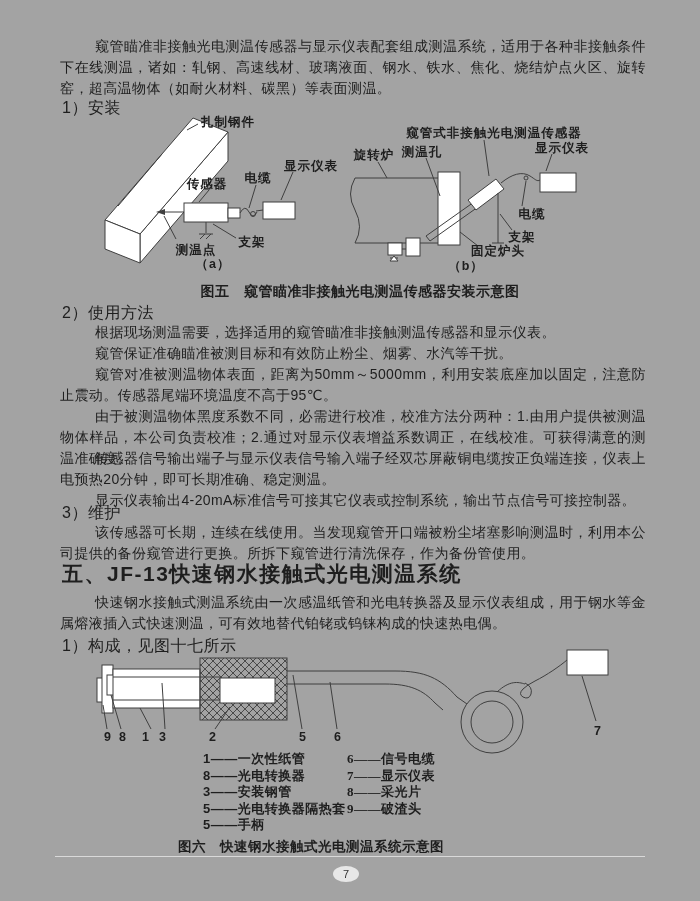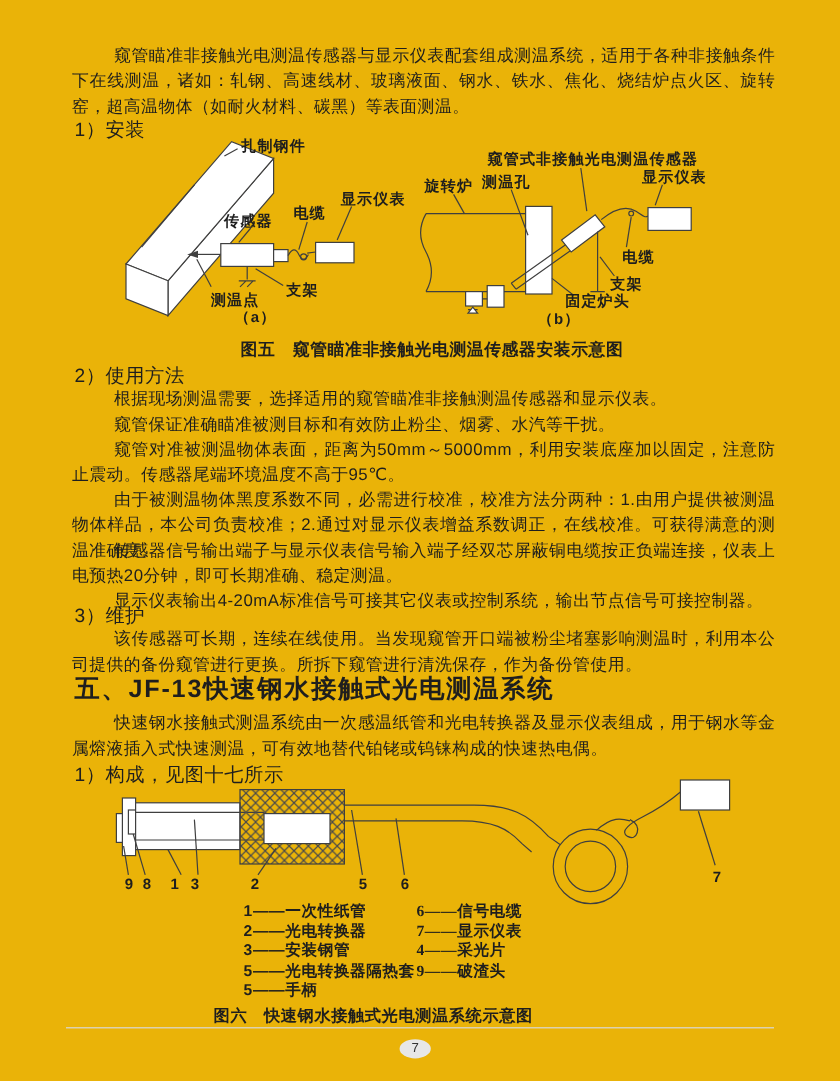--- a/index.html
+++ b/index.html
@@ -1,17 +1,17 @@
 <!DOCTYPE html>
 <html><head>
 <meta charset="utf-8">
 <style>
   html,body{margin:0;padding:0;background:#ffffff;}
   .page{
-    position:relative;width:700px;height:901px;background:#eab308;
+    position:relative;width:700px;height:901px;background:#a3a3a3;
     font-family:"Liberation Sans","DejaVu Sans",sans-serif;color:#1e1e1e;overflow:hidden;
   }
   .para{
     position:absolute;left:60px;width:586px;font-size:14px;line-height:21px;
     text-align:justify;text-indent:2.5em;letter-spacing:.4px;
   }
   .subhead{position:absolute;left:62px;font-size:16px;letter-spacing:.5px;}
   .h2{
     position:absolute;left:62px;font-size:21px;font-weight:bold;letter-spacing:1.5px;
   }
@@ -185,29 +185,29 @@
     <text x="78" y="96" text-anchor="middle">3</text>
     <text x="128" y="96" text-anchor="middle">2</text>
     <text x="218" y="96" text-anchor="middle">5</text>
     <text x="253" y="96" text-anchor="middle">6</text>
     <text x="513" y="90" text-anchor="middle">7</text>
   </svg>
 
   <div class="legend">
     <div class="legend-col1">
       <div>1——一次性纸管</div>
-      <div>2——光电转换器</div>
+      <div>8——光电转换器</div>
       <div>3——安装钢管</div>
       <div>5——光电转换器隔热套</div>
       <div>5——手柄</div>
     </div>
     <div class="legend-col2">
       <div>6——信号电缆</div>
       <div>7——显示仪表</div>
-      <div>4——采光片</div>
+      <div>8——采光片</div>
       <div>9——破渣头</div>
     </div>
   </div>
 
   <div class="figcap" style="left:61px;top:838px;width:500px;font-size:13.5px;">图六　快速钢水接触式光电测温系统示意图</div>
 
   <div class="footer-line"></div>
   <div class="page-oval">7</div>
 
 </div>

